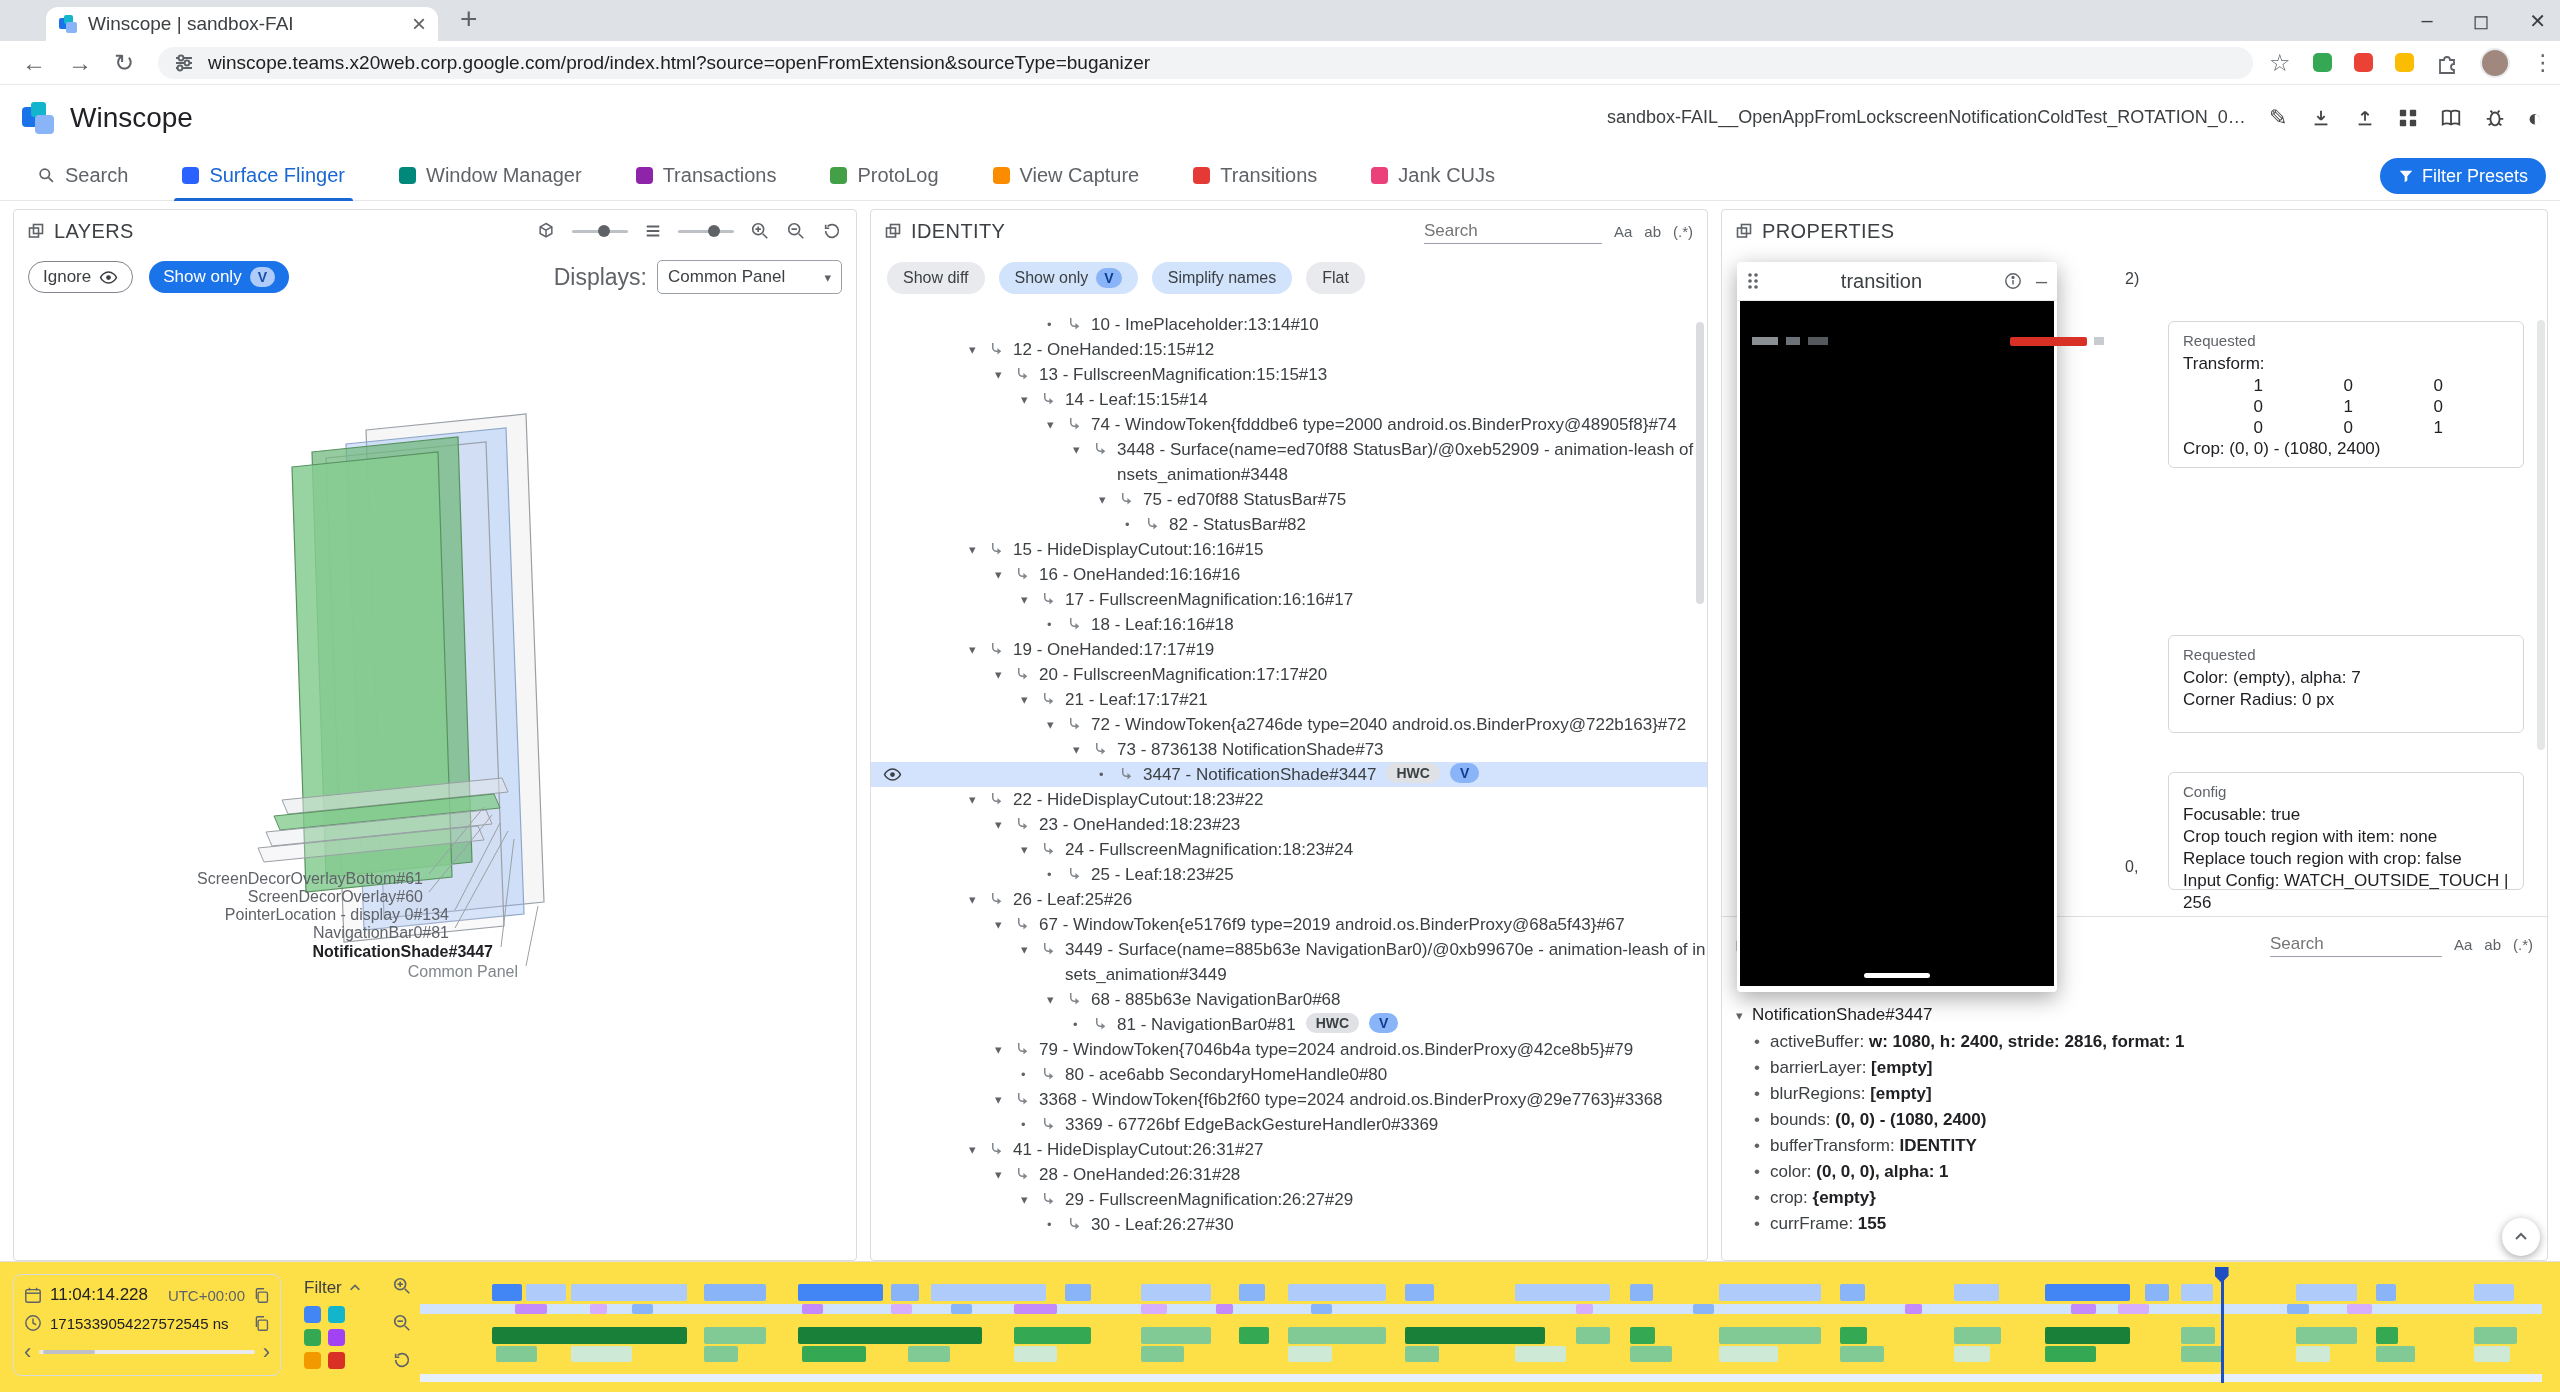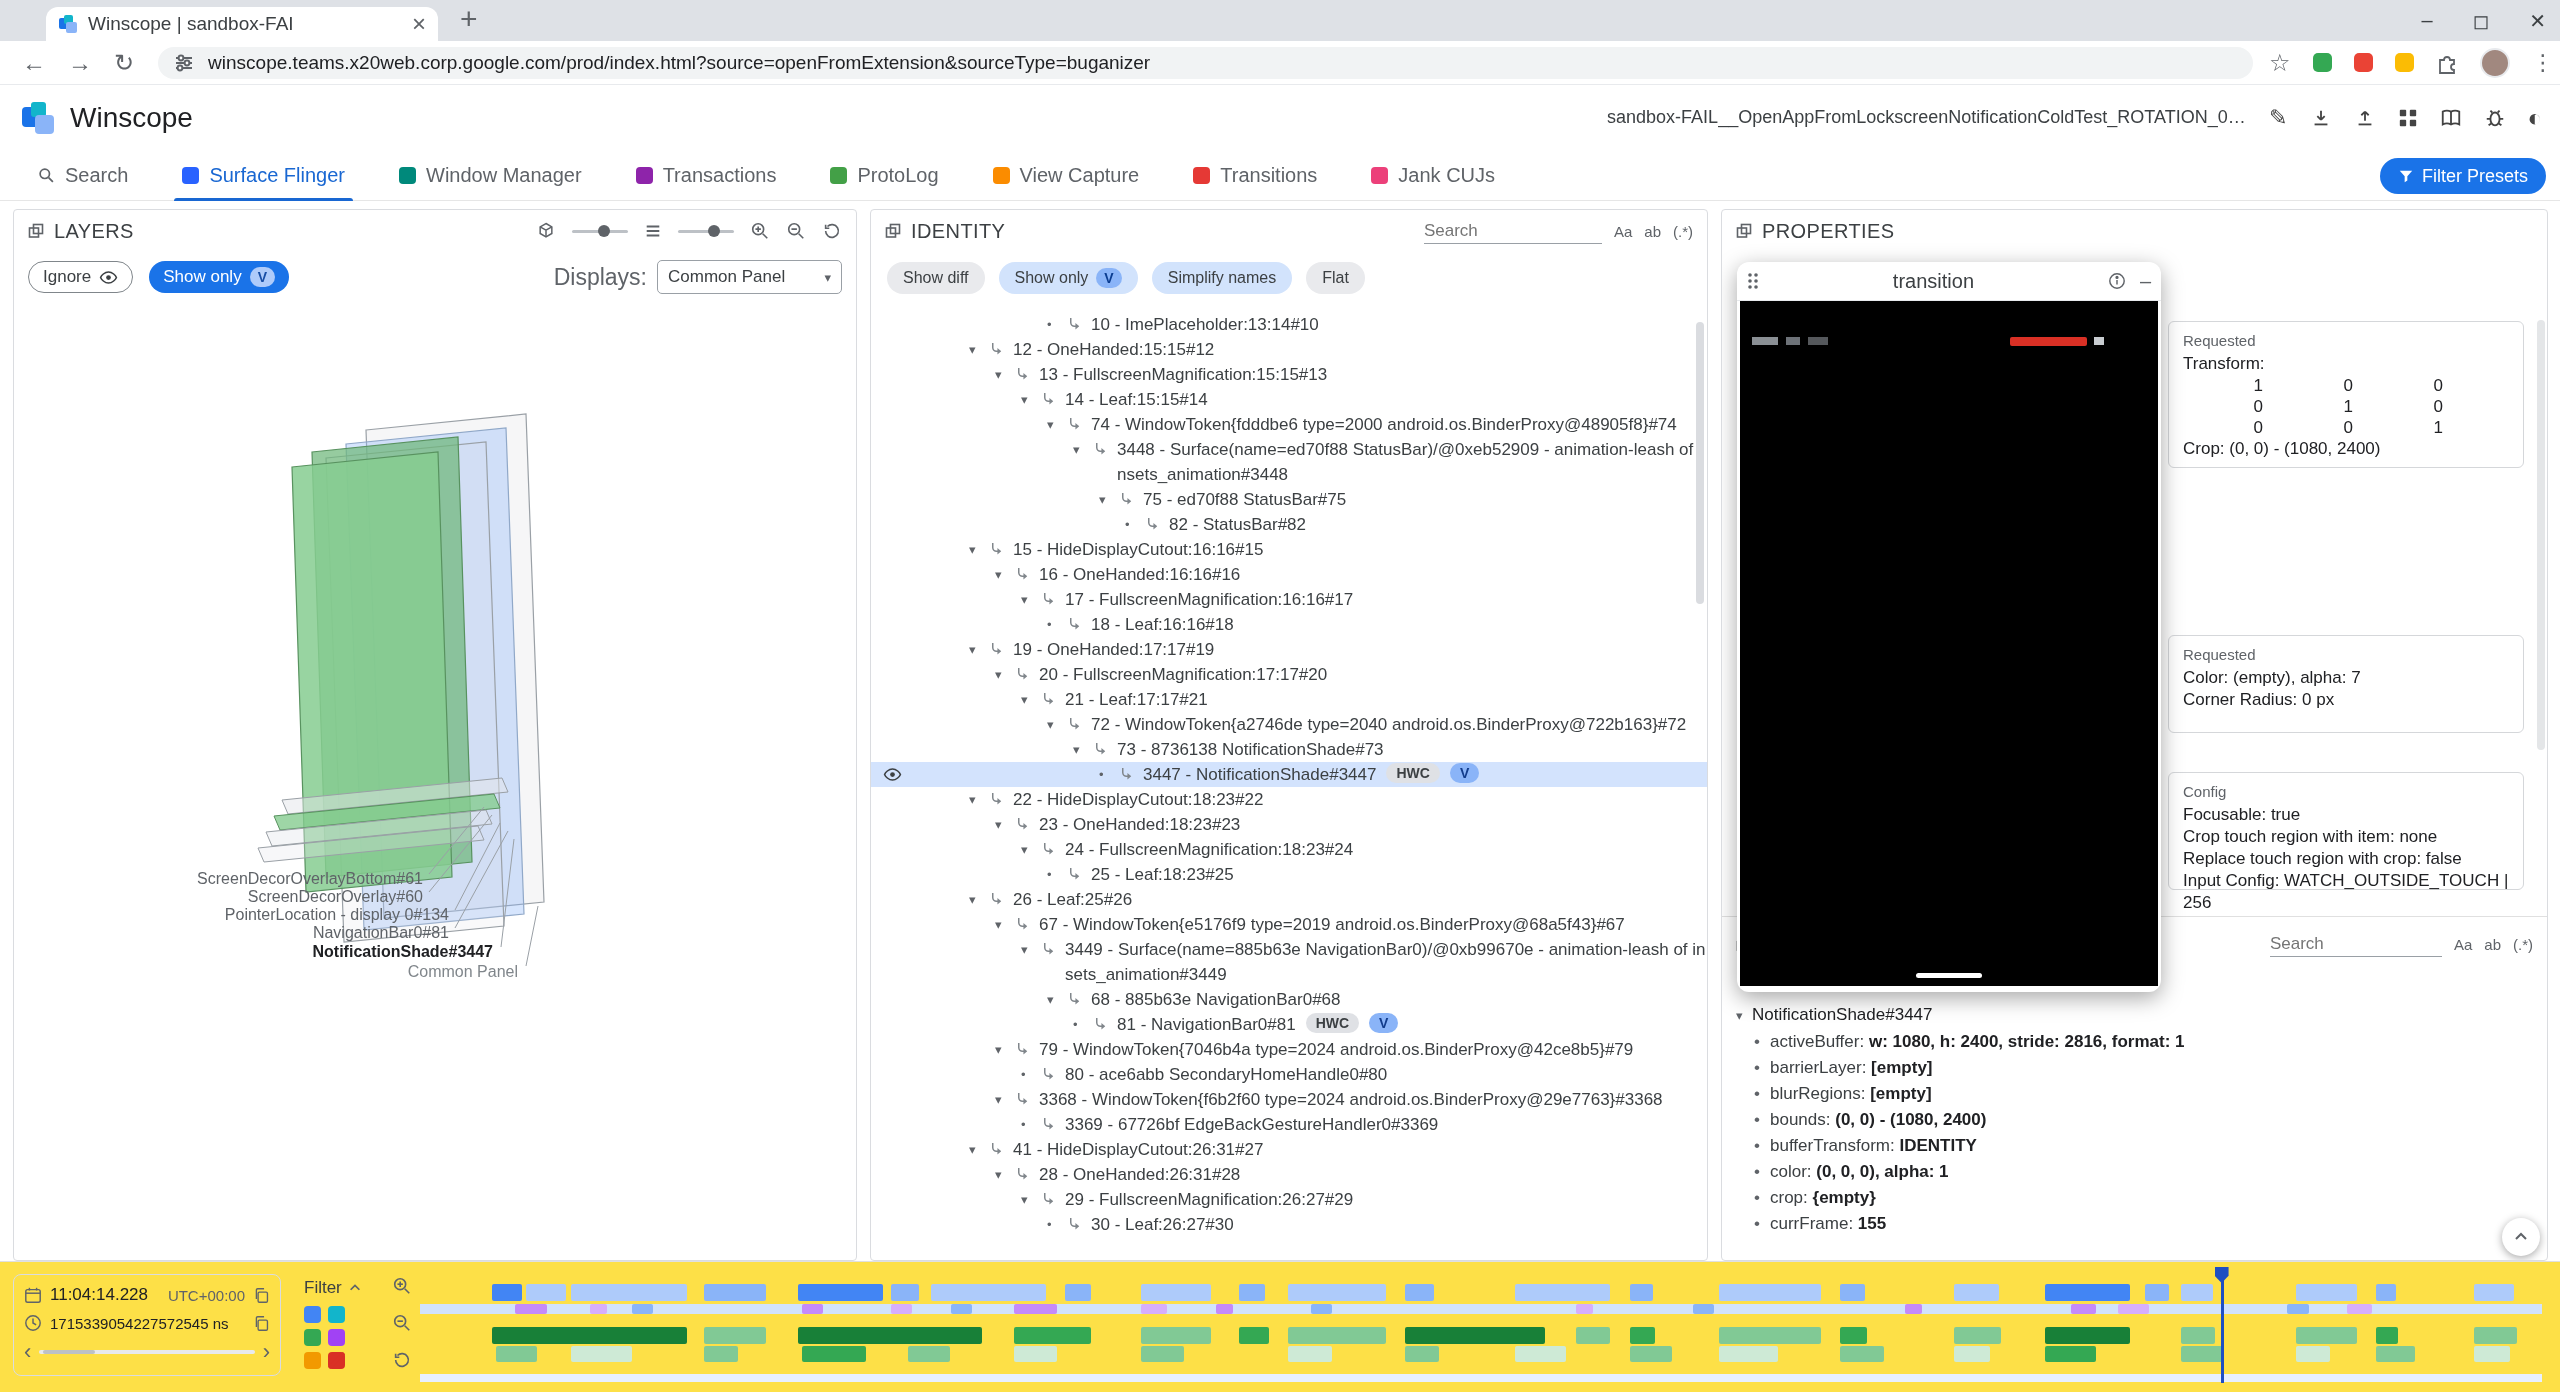--- a/index.html
+++ b/index.html
@@ -93,21 +93,21 @@
   .props-subhead{position:absolute;left:0;right:0;top:712px;height:44px;display:flex;align-items:center;padding:0 14px;box-sizing:border-box;}
   .props-tree{position:absolute;left:14px;right:10px;top:792px;font-size:17px;}
   .pt-root{line-height:26px;color:#202124;}
   .pt-item{line-height:26px;padding-left:34px;position:relative;white-space:nowrap;overflow:hidden;}
   .pt-item::before{content:"•";position:absolute;left:18px;color:#5f6368;}
   .pt-key{color:#3c4043;}
   .pt-val{color:#202124;font-weight:600;}
   .scrolltop{position:absolute;left:780px;top:1008px;width:38px;height:38px;border-radius:50%;background:#fff;box-shadow:0 2px 8px rgba(0,0,0,.35);display:flex;align-items:center;justify-content:center;}
 
   
-  .overlay{position:absolute;left:15px;top:52px;width:424px;height:730px;background:#fff;border-radius:12px;box-shadow:0 6px 22px rgba(0,0,0,.35);z-index:10;}
+  .overlay{position:absolute;left:15px;top:52px;width:320px;height:730px;background:#fff;border-radius:4px;box-shadow:0 6px 22px rgba(0,0,0,.35);z-index:10;}
   .ov-titlebar{height:39px;display:flex;align-items:center;padding:0 10px;border-bottom:1px solid #e8eaed;box-sizing:border-box;}
   .ov-title{flex:1;text-align:center;font-size:20px;color:#3c4043;}
   .ov-screen{position:relative;margin:0 3px;height:685px;background:#000;}
   .ov-statusrow{position:absolute;left:0;right:0;top:36px;height:10px;}
   .ov-homebar{position:absolute;left:50%;bottom:8px;width:66px;height:5px;margin-left:-33px;background:#fff;border-radius:3px;}
 
   
   .timeline{position:absolute;left:0;top:1261px;width:2560px;height:131px;background:#fde047;border-top:1px solid #e0e0e0;}
   .timecard{position:absolute;left:13px;top:12px;width:268px;height:102px;border:1px solid #dadce0;border-radius:8px;box-sizing:border-box;padding:6px 10px;}
   .tc-row{display:flex;align-items:center;gap:8px;height:28px;}

